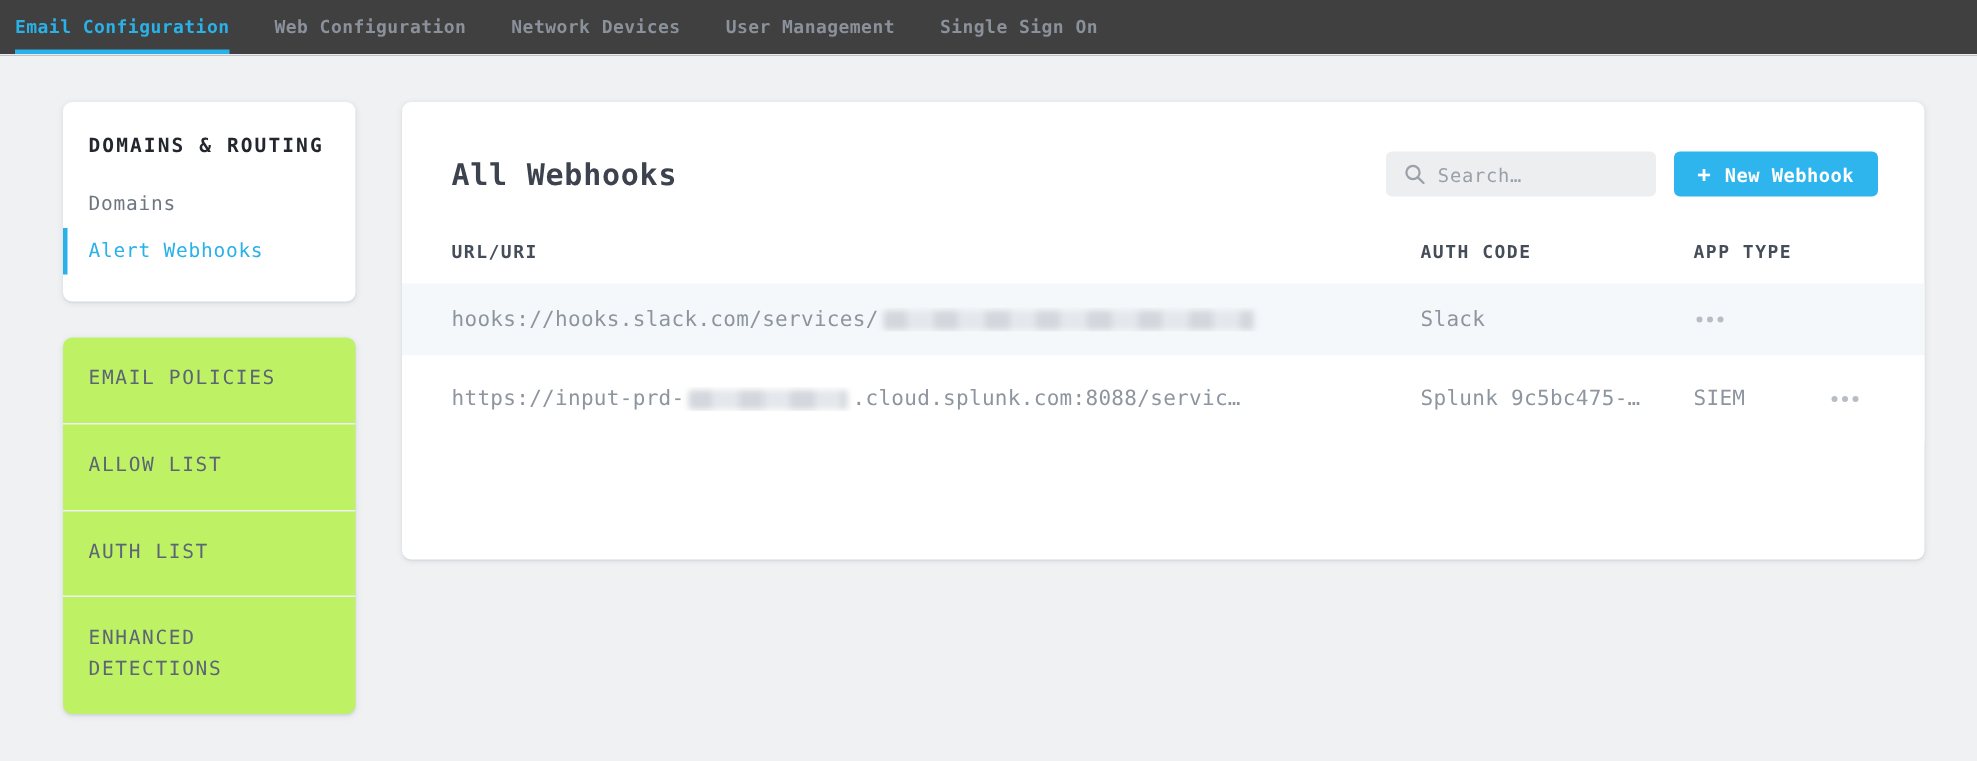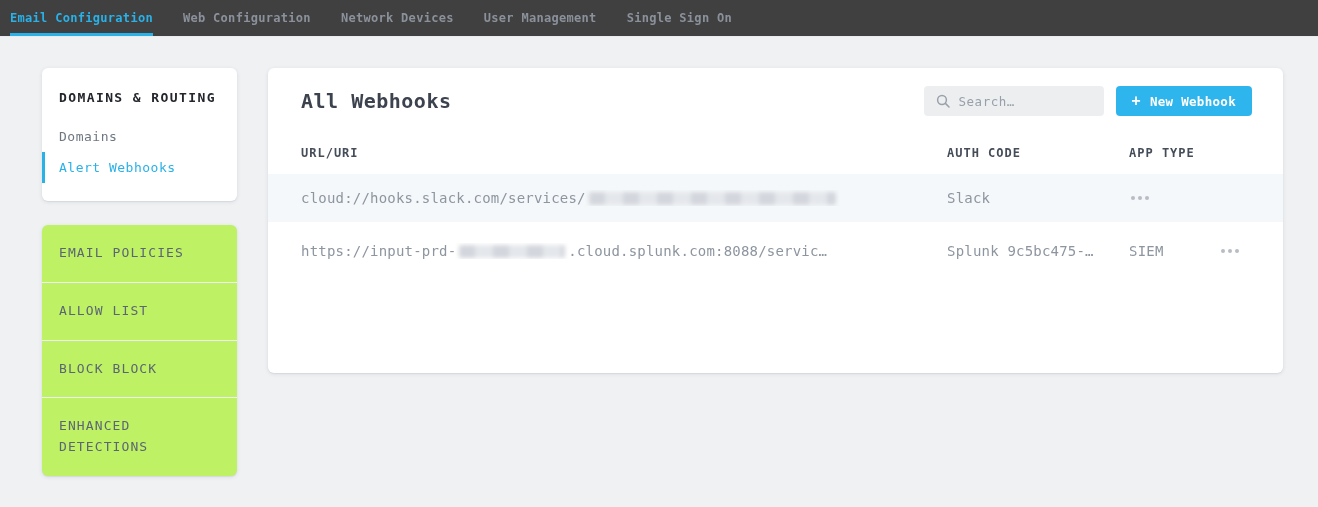--- a/index.html
+++ b/index.html
@@ -55,21 +55,21 @@
   .side-section.wrap { width:195px; }
 
   
   .panel {
     position:absolute; left:268px; top:68px; width:1015px; height:305px;
     background:#ffffff; border-radius:6px;
     box-shadow:0 1px 4px rgba(40,50,70,0.10), 0 1px 1px rgba(40,50,70,0.06);
   }
   .panel-header {
     display:flex; justify-content:space-between; align-items:center;
-    padding:18px 31px 22px 33px;
+    padding:33px 31px 22px 33px;
   }
   .panel-title { font-size:20px; font-weight:700; color:#3c434e; letter-spacing:0.5px; }
   .header-right { display:flex; align-items:center; gap:12px; }
 
   .searchbox {
     width:180px; height:30px; background:#eceef0; border-radius:4px;
     display:flex; align-items:center; padding:0 12px; gap:9px;
   }
   .searchbox svg { flex:0 0 auto; }
   .searchbox input {
@@ -136,21 +136,21 @@
 
   <div class="card card1">
     <div class="card-title">DOMAINS &amp; ROUTING</div>
     <div class="side-item">Domains</div>
     <div class="side-item active">Alert Webhooks</div>
   </div>
 
   <div class="card card2">
     <div class="side-section">EMAIL POLICIES</div>
     <div class="side-section">ALLOW LIST</div>
-    <div class="side-section">BLOCK BLOCK</div>
+    <div class="side-section">AUTH LIST</div>
     <div class="side-section wrap">ENHANCED DETECTIONS</div>
   </div>
 
   <div class="panel">
     <div class="panel-header">
       <div class="panel-title">All Webhooks</div>
       <div class="header-right">
         <div class="searchbox">
           <svg width="14" height="14" viewBox="0 0 14 14">
             <circle cx="6" cy="6" r="4.4" fill="none" stroke="#9ba1ab" stroke-width="1.5"></circle>
@@ -167,21 +167,21 @@
 
     <div class="thead">
       <div class="th">URL/URI</div>
       <div class="th">AUTH CODE</div>
       <div class="th">APP TYPE</div>
       <div class="th"></div>
     </div>
 
     <div class="trow tinted">
       <div class="td url-cell">
-        <span>cloud://hooks.slack.com/services/</span>
+        <span>hooks://hooks.slack.com/services/</span>
         <span class="redacted r1"></span>
       </div>
       <div class="td">Slack</div>
       <div class="actions">
         <i></i>
           <i></i>
           <i></i>
       </div>
     </div>
 

